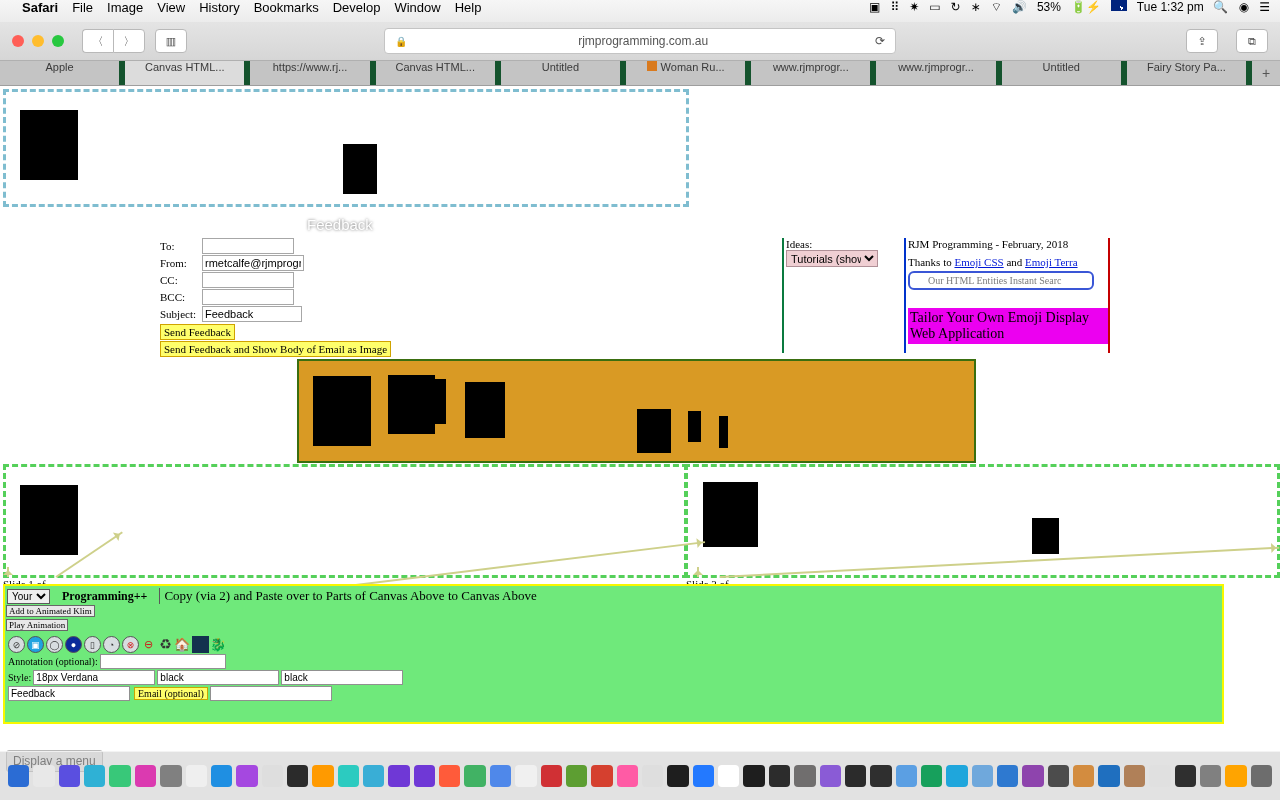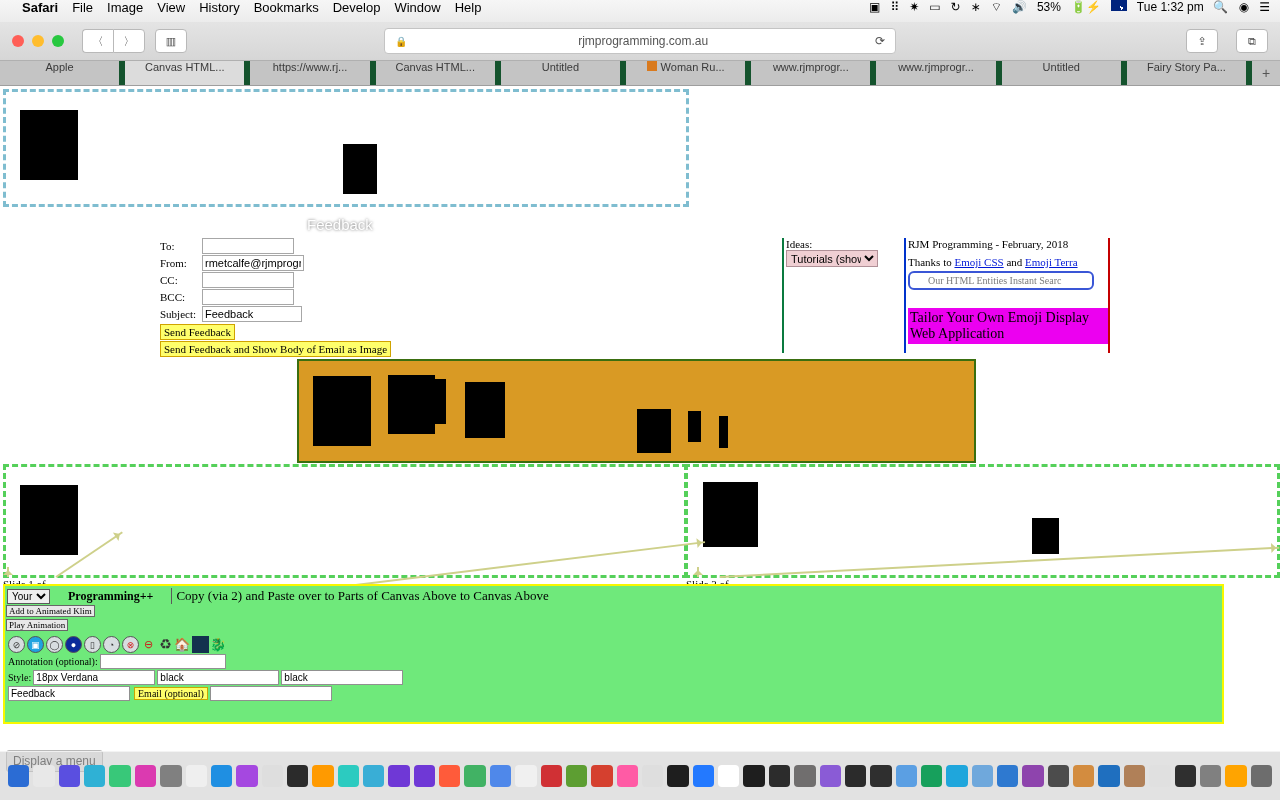--- a/index.html
+++ b/index.html
@@ -50,21 +50,21 @@
 .pane4 .barR{position:absolute;left:200px;top:0;width:2px;height:115px;background:#c40000}
 .pane4 .hd{font-weight:400}
 .pane4 a{color:#0018d6;text-decoration:underline}
 .pane4 .search{border:2px solid #3a56d6;border-radius:6px;width:146px;padding:2px 18px;font-size:10px;color:#7b7b7b;margin-top:3px}
 .pane4 .mg{background:#ec00f0;color:#000;font-size:14px;padding:2px;margin-top:18px}
 .goldband{position:absolute;left:297px;top:273px;width:675px;height:100px;background:#d99a24;border:2px solid #3a6e0f}
 .dash-green{position:absolute;border:3px dashed #55d05a}
 .slide-lab{position:absolute;font-size:11px;font-family:"Times New Roman",serif;color:#000}
 .slide-lab .u{text-decoration:underline;color:#0020c0}
 .annot{position:absolute;left:3px;top:498px;width:1217px;height:136px;background:#6fe97b;border:2px solid #f7f700;font-size:10px;font-family:"Times New Roman",serif;color:#000}
-.annot .r1{display:flex;align-items:center;margin:2px 0 0 2px;gap:18px}
+.annot .r1{display:flex;align-items:center;margin:2px 0 0 2px;gap:12px}
 .annot select{font-size:10px;border:1px solid #5a5a5a}
 .annot .big{font-weight:700;font-size:12px}
 .annot .copy{border-left:1px solid #5a5a5a;padding-left:4px;font-size:13px}
 .annot .sbtn{border:1px solid #676767;background:#e8e8e8;padding:0 2px;font-size:9px;display:inline-block;margin:1px}
 .icons{display:flex;gap:2px;margin:4px 0 1px 3px;align-items:center}
 .ic{width:15px;height:15px;border-radius:50%;border:1px solid #555;display:inline-flex;align-items:center;justify-content:center;font-size:9px;color:#333;background:#d7dde0}
 .ic.nobr{border:none;border-radius:0;background:transparent}
 .annot .lrow{display:flex;align-items:center;margin-left:3px;margin-top:1px}
 .annot input{border:1px solid #909090;font-size:10px;height:13px;padding:0 2px}
 .annot .yel{background:#ffff6b;border:1px solid #c9a700;padding:0 3px;font-size:10px;display:inline-flex;align-items:center}

